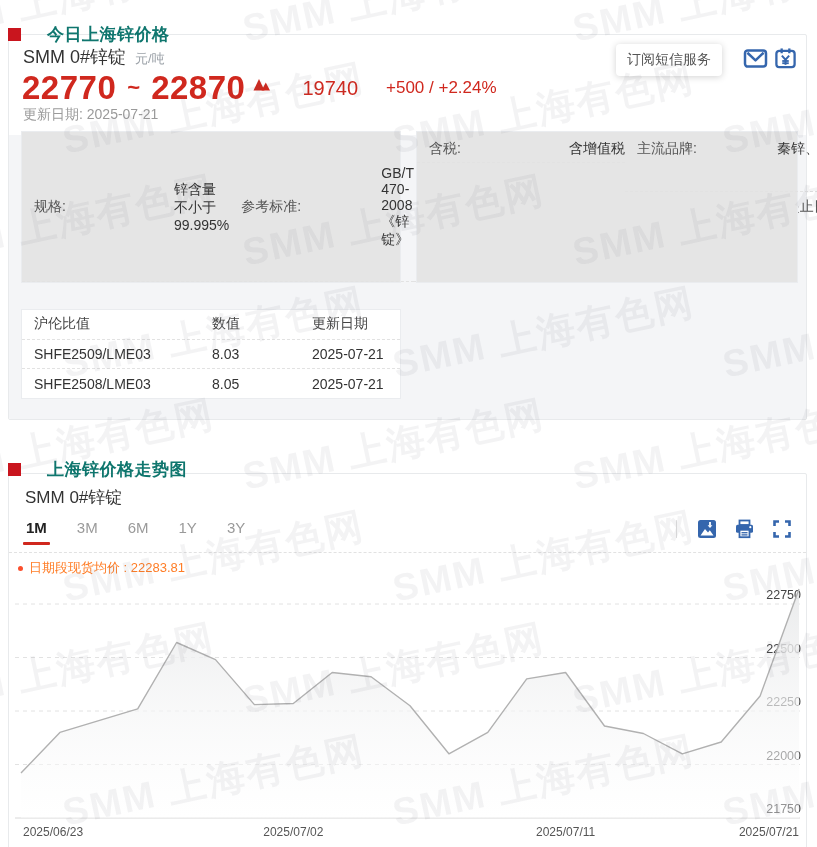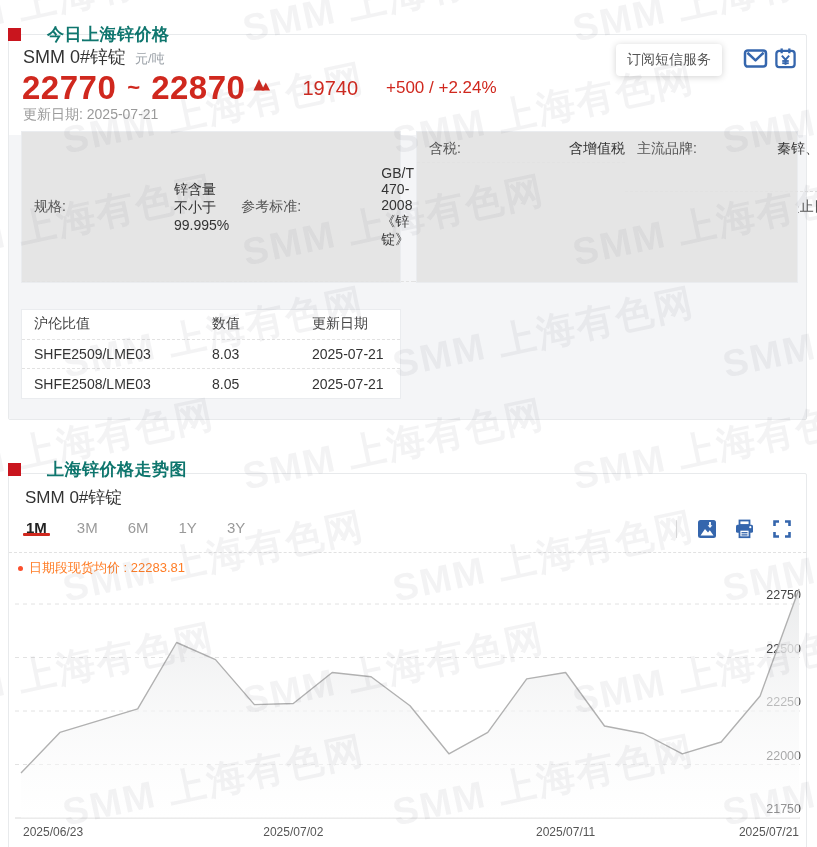--- a/index.html
+++ b/index.html
@@ -49,21 +49,21 @@
   .ratio-table{position:absolute;left:12px;top:274px;width:380px;height:90px;background:#fff;
     border:1px solid #eaecef;box-sizing:border-box;display:flex;flex-direction:column;}
   .ratio-row{flex:1;display:flex;align-items:center;padding-left:12px;font-size:14px;color:#333;
     border-bottom:1px dashed #e2e2e2;}
   .ratio-row:last-child{border-bottom:none;}
   .ratio-row.hdr{color:#444;}
   .rc1{width:178px;} .rc2{width:100px;} .rc3{flex:1;}
   
   .chart-title{position:absolute;left:16px;top:12px;font-size:17px;color:#333;}
   .tabs{position:absolute;left:17px;top:45px;display:flex;gap:30px;font-size:15px;color:#9a9a9a;}
-  .tab{position:relative;cursor:pointer;}
+  .tab{position:relative;padding-bottom:9px;cursor:pointer;}
   .tab.active{color:#222;font-weight:bold;}
   .tab.active::after{content:"";position:absolute;left:-3px;right:-3px;bottom:0;height:3px;
     background:#d0281e;border-radius:1px;}
   .chart-tools{position:absolute;right:14px;top:45px;display:flex;align-items:center;gap:17px;}
   .vdiv{width:1px;height:18px;background:#e0e0e0;margin-right:3px;}
   .tool{cursor:pointer;line-height:0;}
   .dashed-sep{position:absolute;left:0;right:0;top:78px;border-top:1px dashed #e2e2e2;}
   .legend{position:absolute;left:9px;top:85px;display:flex;align-items:center;gap:6px;
     font-size:13px;color:#ff7d26;}
   .legend-dot{width:5px;height:5px;border-radius:50%;background:#fb4f2d;flex:none;}

